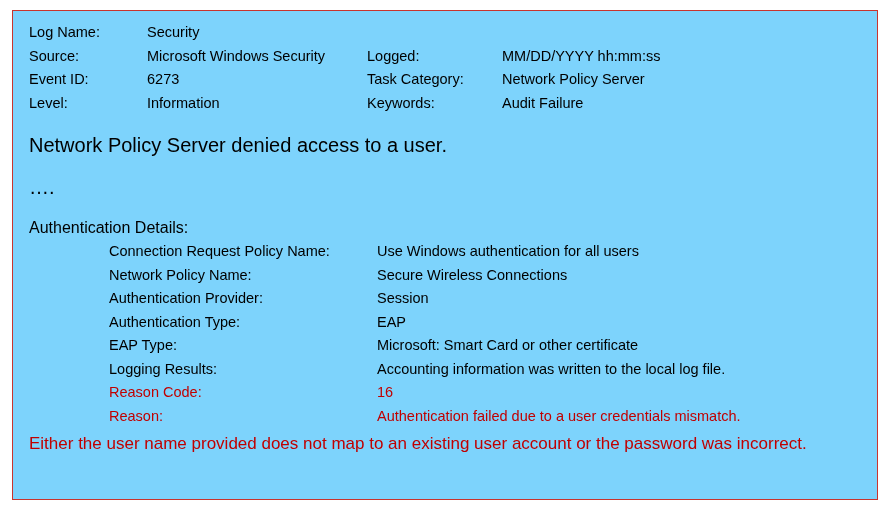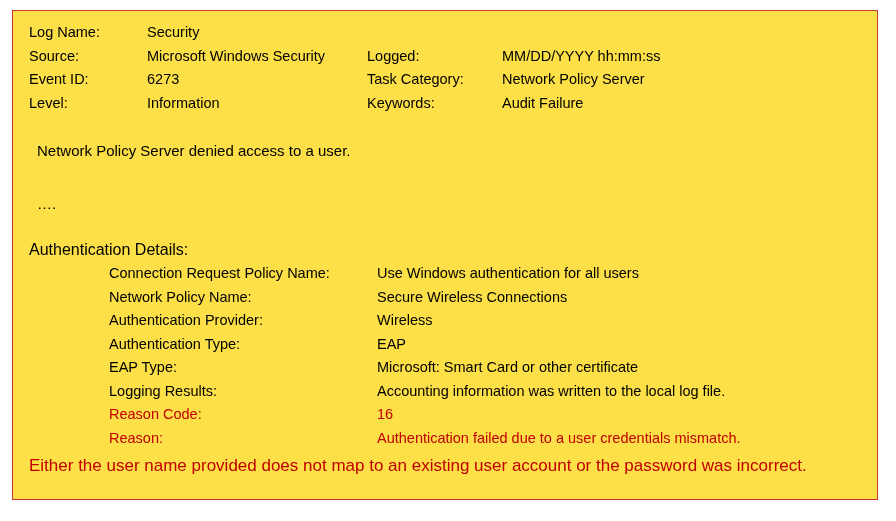--- a/index.html
+++ b/index.html
@@ -15,42 +15,42 @@
     overflow: hidden;
   }
   .event-card {
     position: absolute;
     left: 12px;
     top: 10px;
     width: 866px;
     height: 490px;
     border: 1px solid #c9342e;
     box-sizing: border-box;
-    background: #fde047;
+    background: #7dd3fc;
     padding: 14px 16px 10px 16px;
   }
   .hdr-table {
     border-collapse: collapse;
     font-size: 14.5px;
     line-height: 1.0;
   }
   .hdr-table td {
     padding: 0 0 9px 0;
     vertical-align: top;
     white-space: nowrap;
   }
   .c-label  { width: 118px; }
   .c-value  { width: 220px; }
   .c-label2 { width: 135px; margin-left: 20px; }
   .c-value2 { }
   .spacer-sm { height: 16px; }
   .para {
-    font-size: 15px;
+    font-size: 20px;
     line-height: 1.0;
-    margin: 8px;
+    margin: 0;
     padding: 0 0 0 0;
     white-space: nowrap;
   }
   .para-gap { height: 22px; }
   .section-title {
     font-size: 16px;
     margin: 0;
     padding: 0;
   }
   .details-table {
@@ -130,21 +130,21 @@
         <td class="d-value">Use Windows authentication for all users</td>
       </tr>
       <tr>
         <td class="d-indent"></td>
         <td class="d-label">Network Policy Name:</td>
         <td class="d-value">Secure Wireless Connections</td>
       </tr>
       <tr>
         <td class="d-indent"></td>
         <td class="d-label">Authentication Provider:</td>
-        <td class="d-value">Wireless</td>
+        <td class="d-value">Session</td>
       </tr>
       <tr>
         <td class="d-indent"></td>
         <td class="d-label">Authentication Type:</td>
         <td class="d-value">EAP</td>
       </tr>
       <tr>
         <td class="d-indent"></td>
         <td class="d-label">EAP Type:</td>
         <td class="d-value">Microsoft: Smart Card or other certificate</td>

